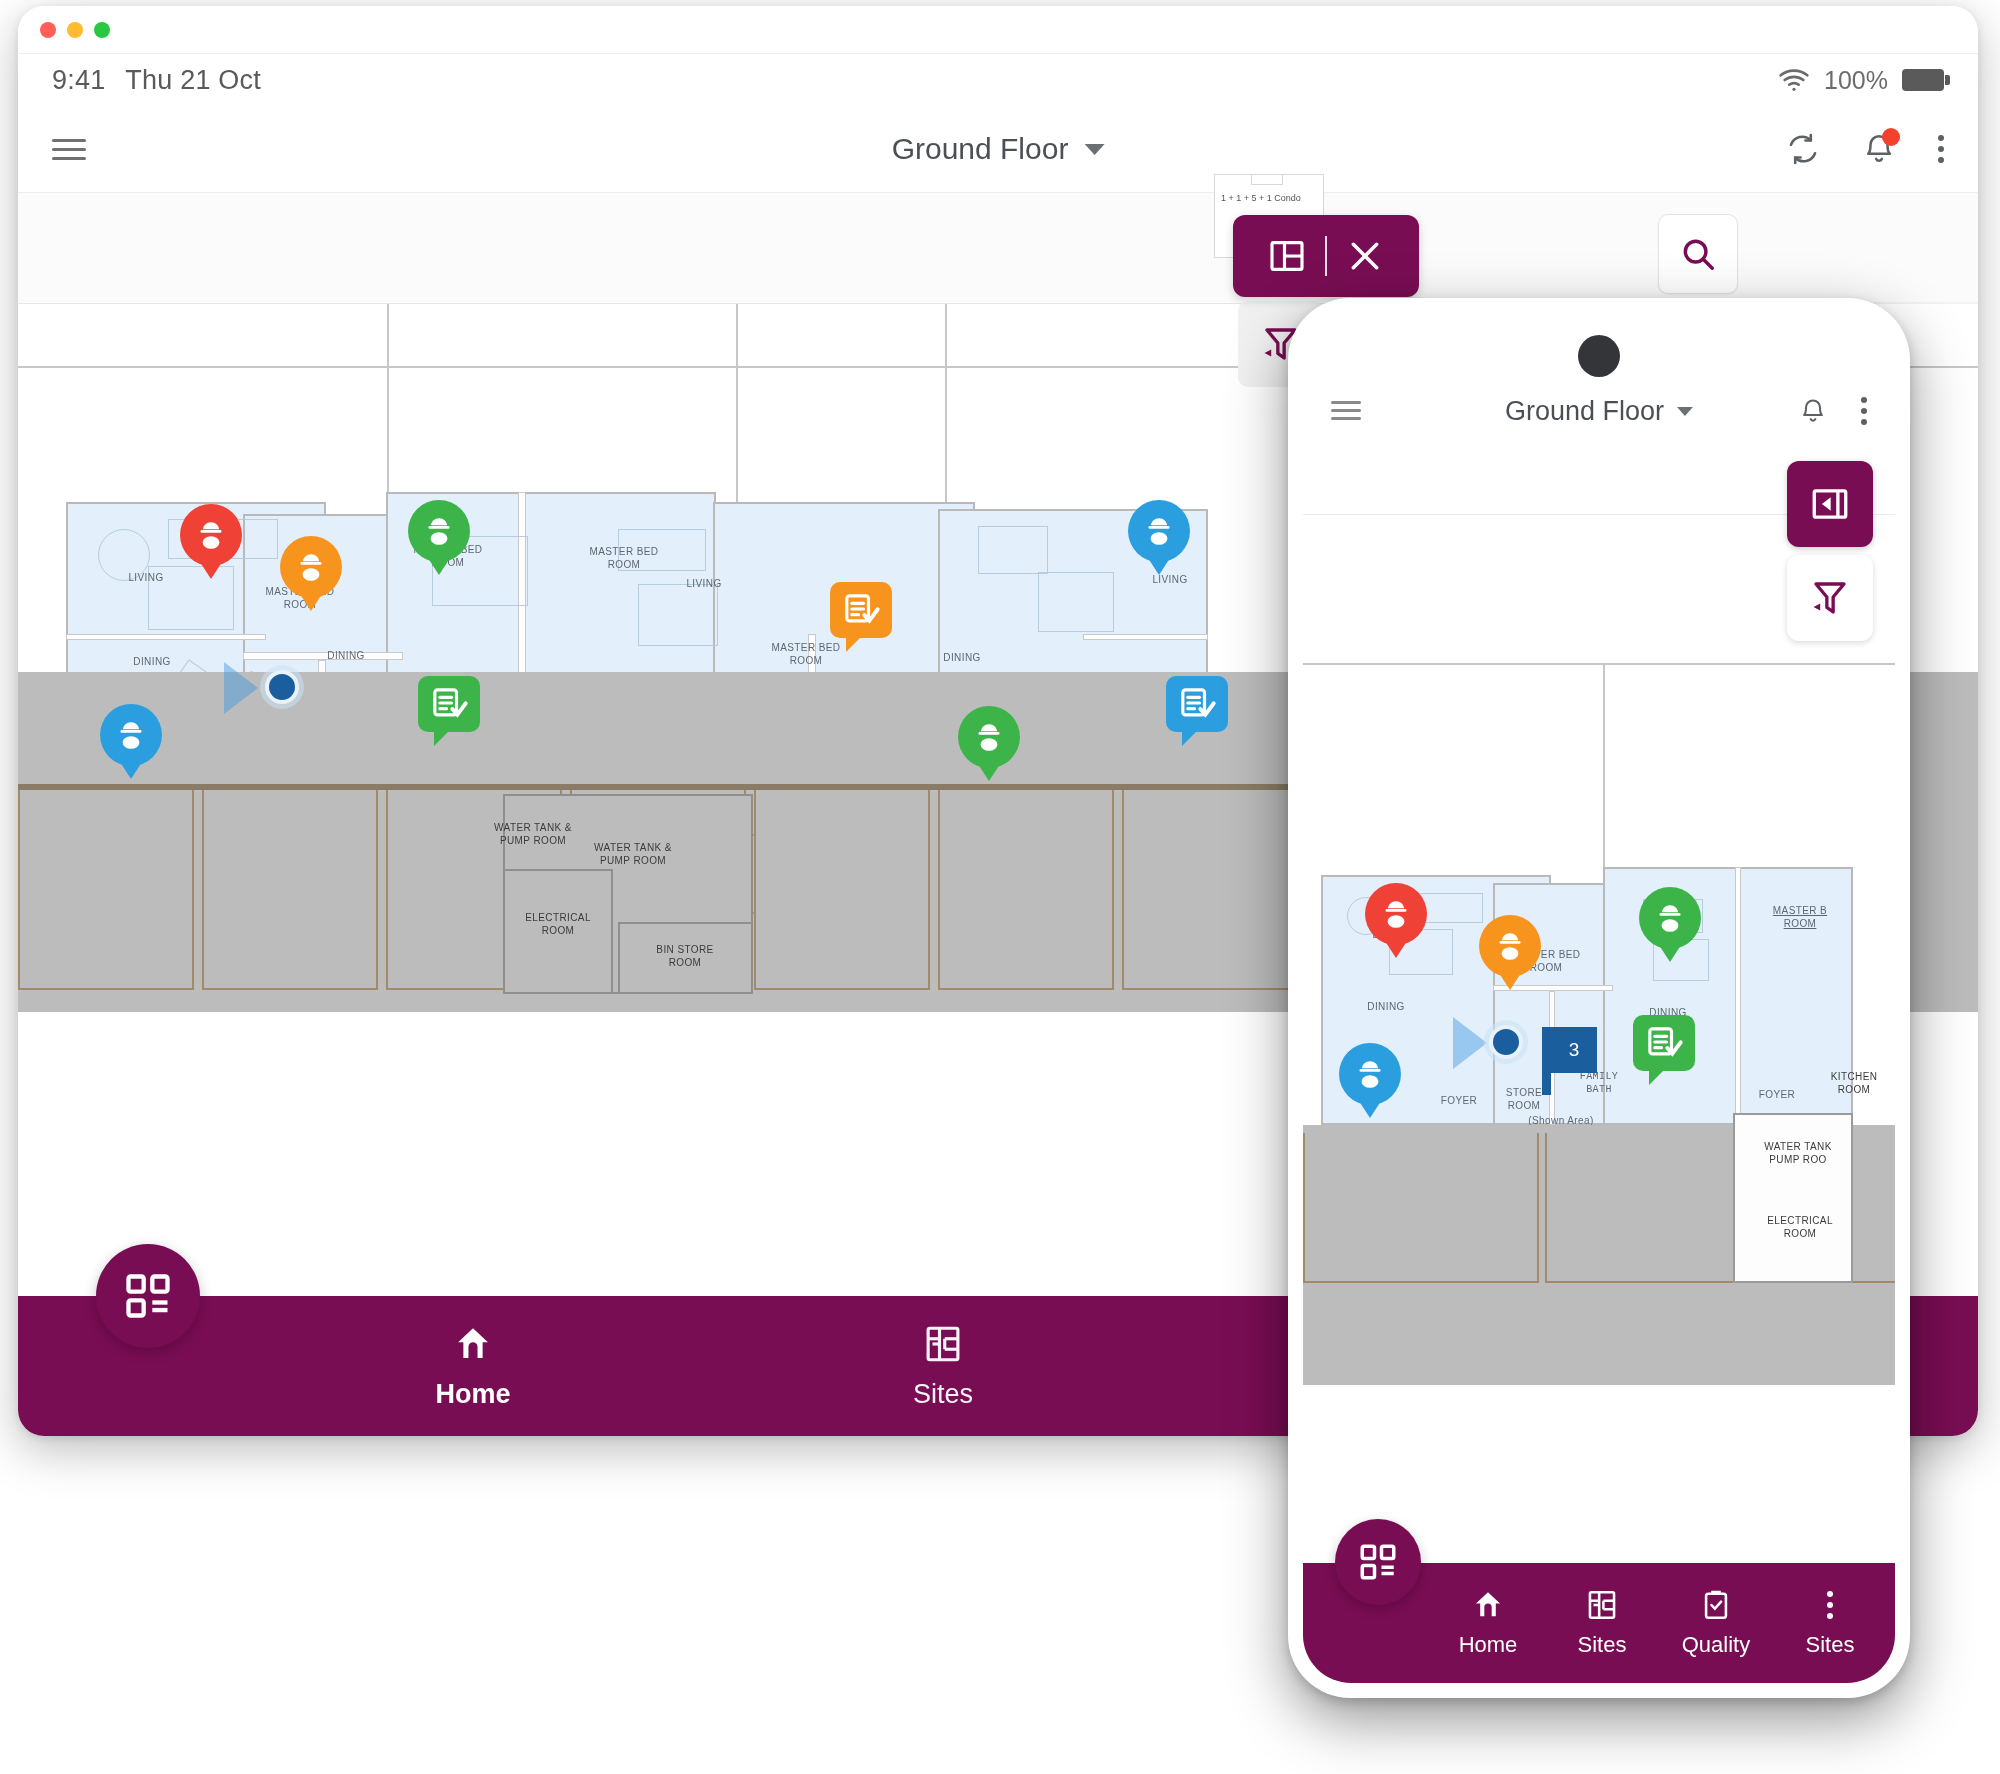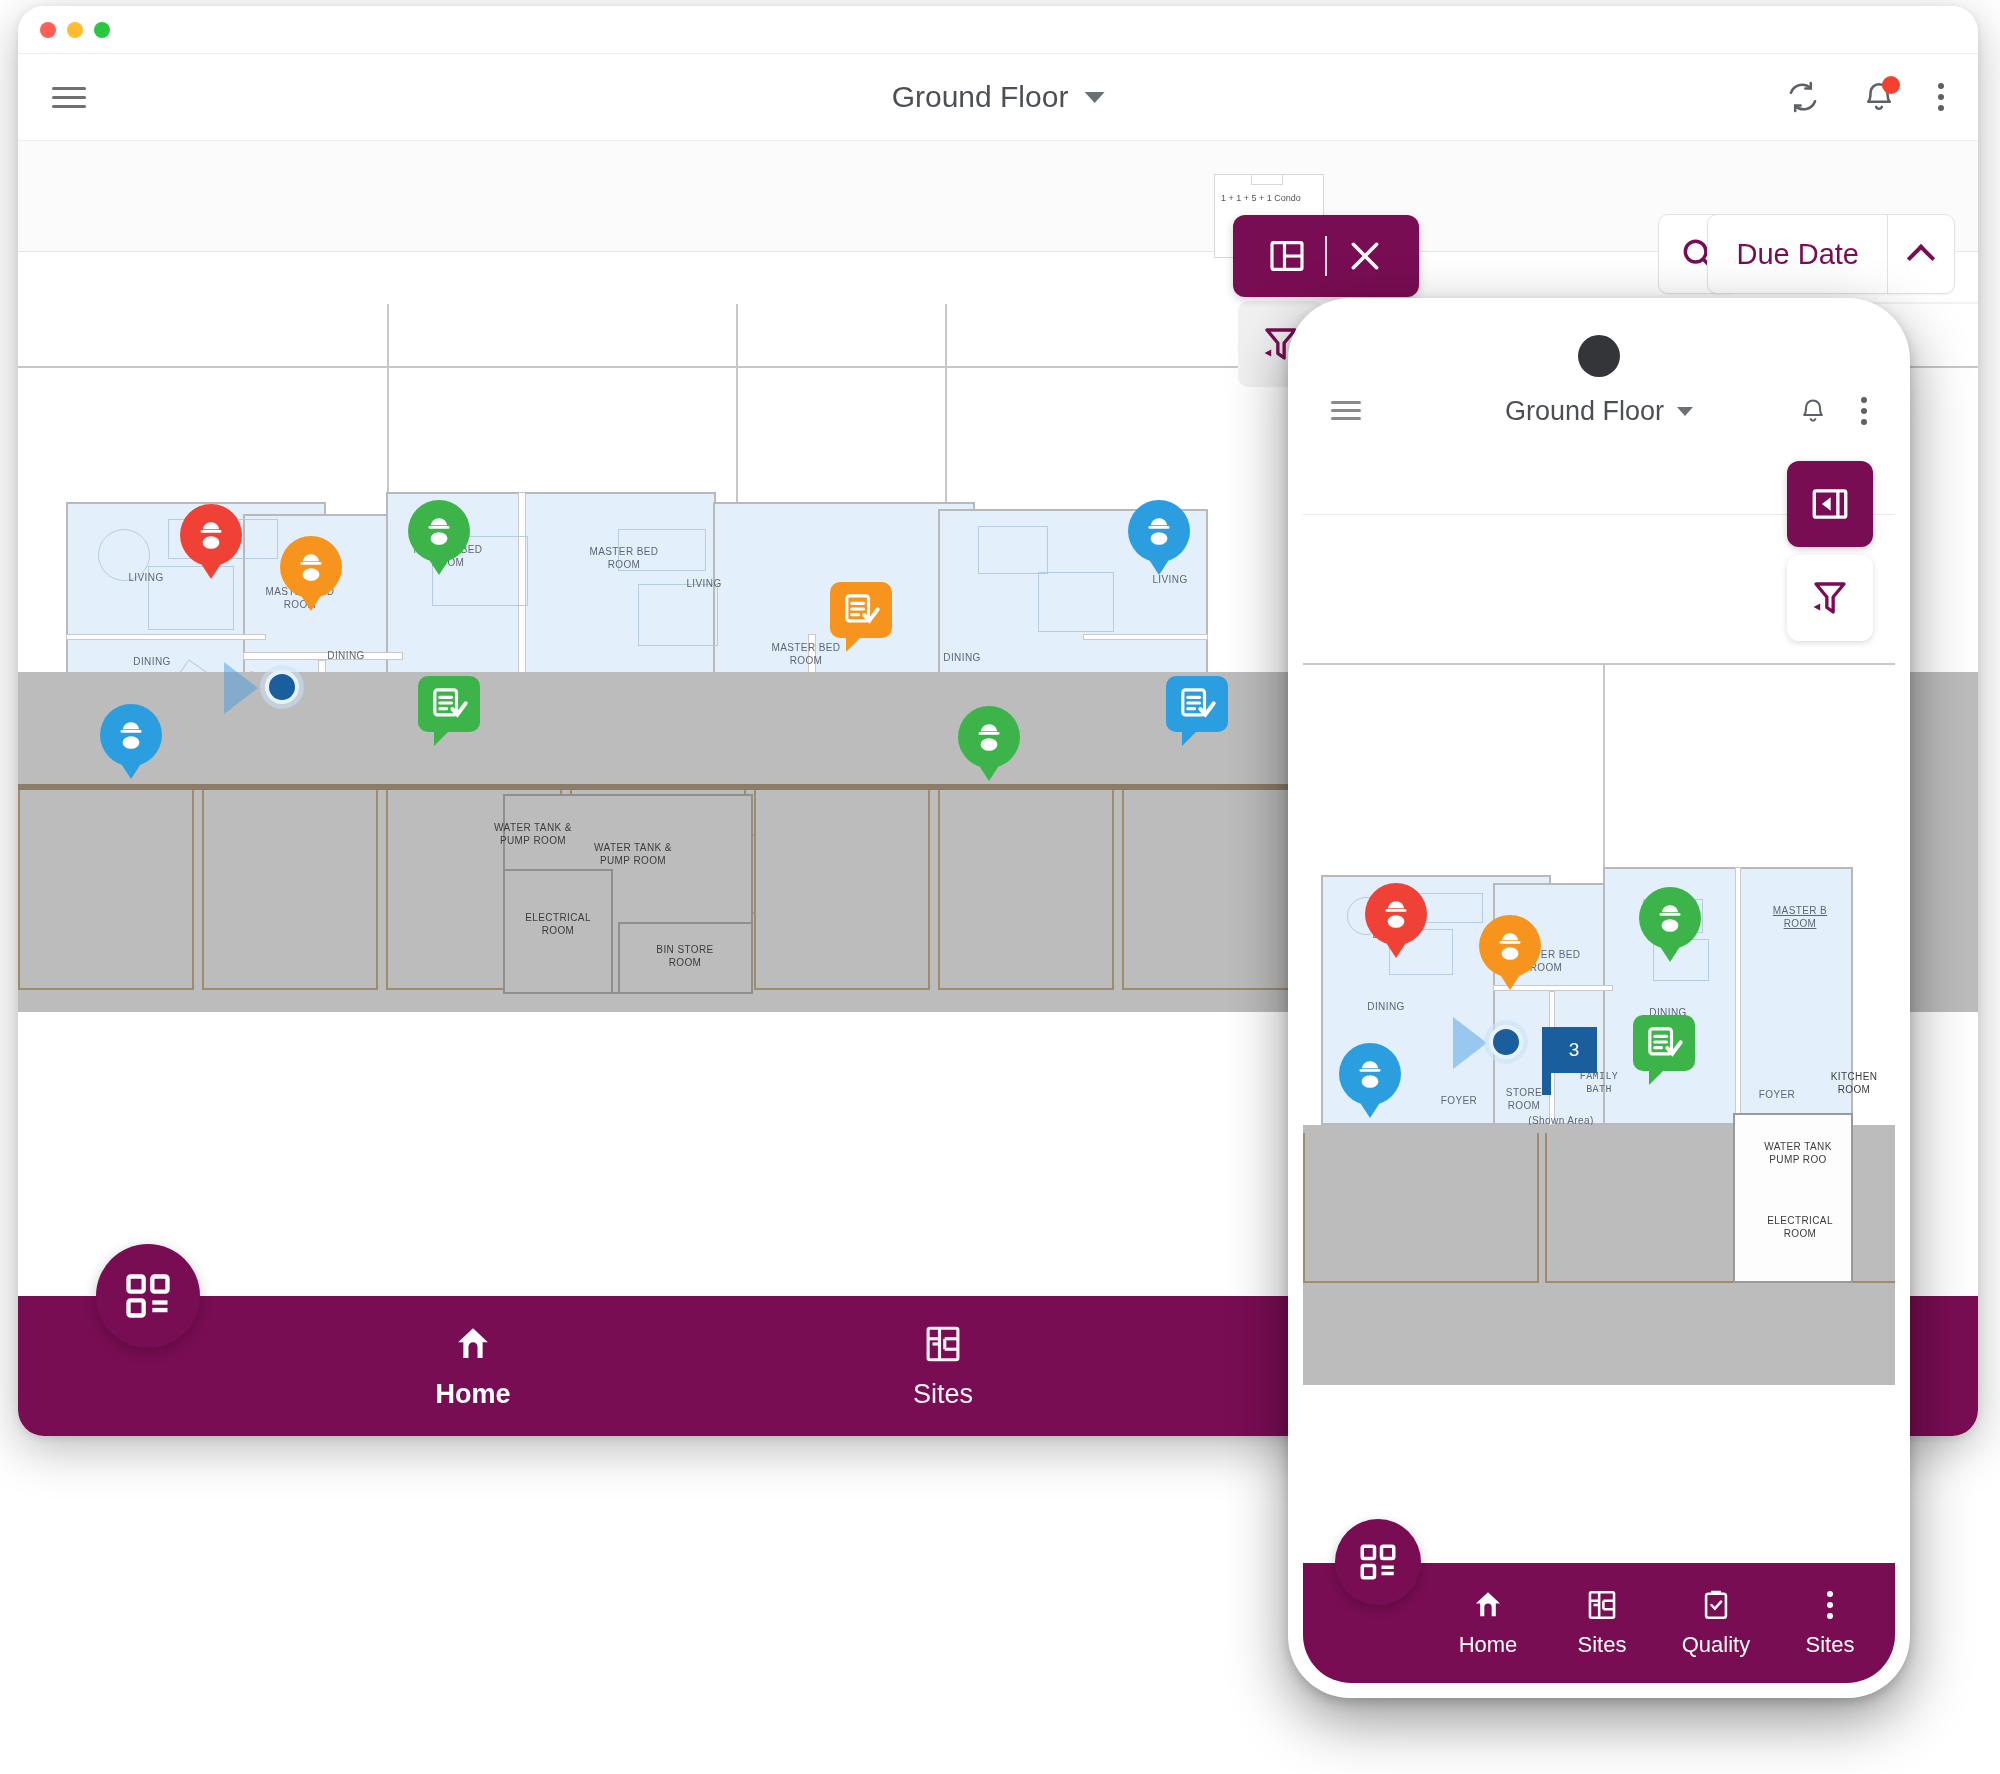--- a/index.html
+++ b/index.html
@@ -325,20 +325,38 @@
   <div class="window">
 
     <div class="titlebar">
       <div class="tl-dots">
         <span class="tl-dot tl-red"></span>
         <span class="tl-dot tl-yellow"></span>
         <span class="tl-dot tl-green"></span>
       </div>
     </div>
 
+    <div class="statusbar">
+      <div class="sb-left">
+        <span class="sb-time">9:41</span>
+        <span class="sb-date">Thu 21 Oct</span>
+      </div>
+      <div class="sb-right">
+        <span class="ic" style="width:32px;height:32px;">
+          <svg viewBox="0 0 24 24" fill="none" stroke="#6c6c6c" stroke-width="2" stroke-linecap="round">
+            <path d="M2 8.5a16 16 0 0 1 20 0"></path>
+              <path d="M5 12a11.5 11.5 0 0 1 14 0"></path>
+            <path d="M8.5 15.5a6.5 6.5 0 0 1 7 0"></path>
+              <circle cx="12" cy="19" r="1.2" fill="#6c6c6c" stroke="none"></circle>
+          </svg>
+        </span>
+        <span class="sb-batt-txt">100%</span>
+        <span class="batt"></span>
+      </div>
+    </div>
 
     <div class="appbar">
       <div class="hamburger">
         <span></span>
           <span></span>
           <span></span>
       </div>
       <div class="appbar-title">
         <span>Ground Floor</span>
         <span class="caret-down"></span>
@@ -398,27 +416,20 @@
       </svg>
     </div>
 
     <div class="search-btn">
       <svg viewBox="0 0 24 24" fill="none" stroke="#790d53" stroke-width="2.2" stroke-linecap="round">
         <circle cx="10.5" cy="10.5" r="6.5"></circle>
           <line x1="15.5" y1="15.5" x2="21" y2="21"></line>
       </svg>
     </div>
 
-    <div class="duedate-btn">
-      <span class="dd-label">Due Date</span>
-      <span class="dd-div"></span>
-      <span class="dd-caret">
-          <i class="chev-up"></i>
-        </span>
-    </div>
 
     <div class="side-panel">
       <div class="sp-card">
         <span class="sp-chev">
           <svg viewBox="0 0 24 12" fill="none" stroke="#9a9a9a" stroke-width="2.4" stroke-linecap="round">
               <polyline points="2,2 12,10 22,2"></polyline>
             </svg>
         </span>
         <div class="sp-divider"></div>
         <div class="sp-thumb" style="background:#e3e3e3;"></div>

